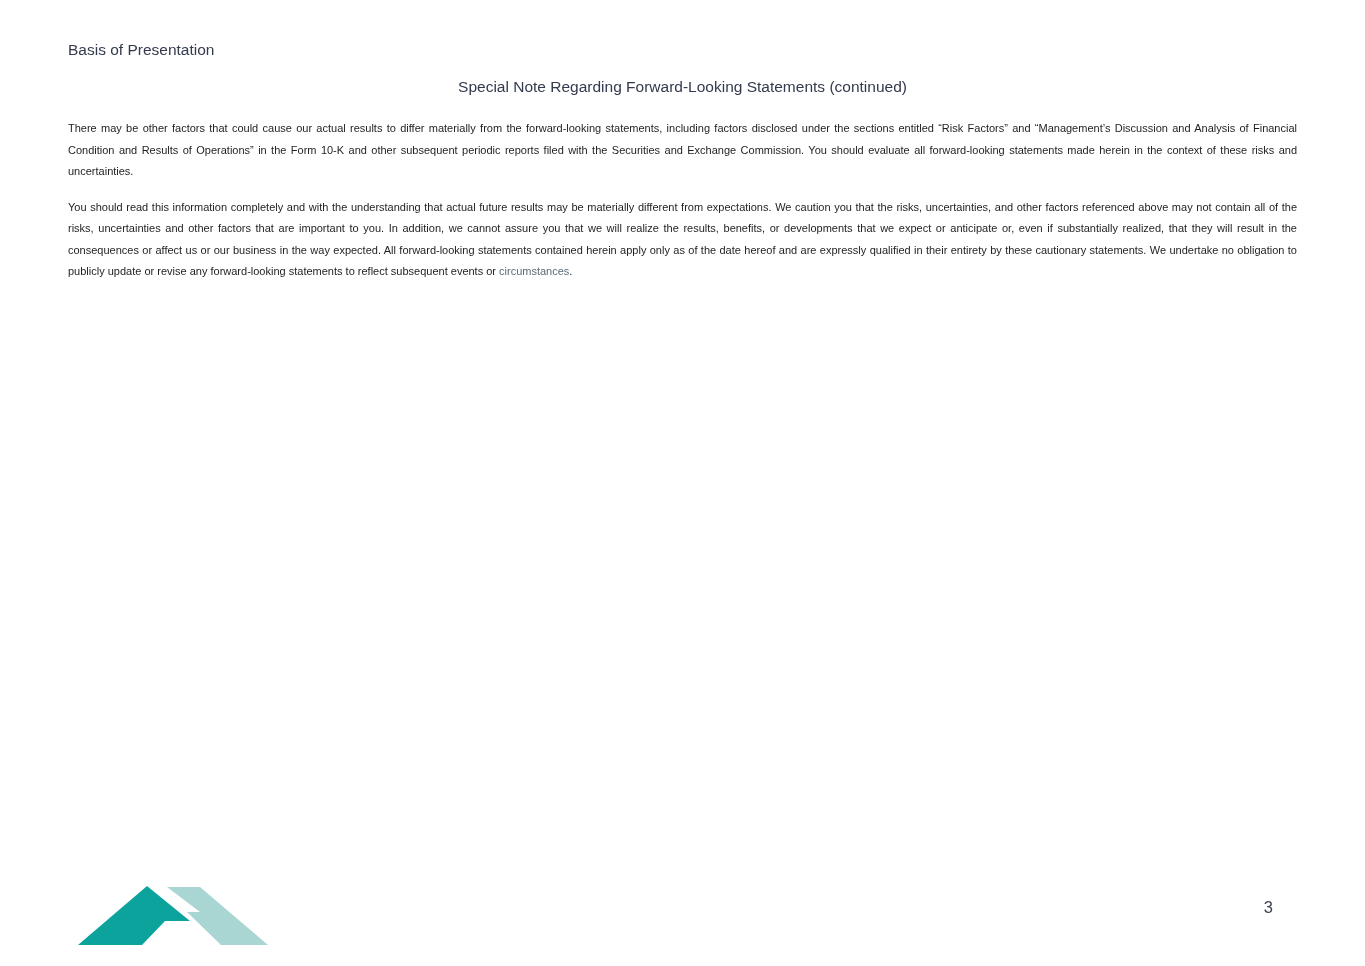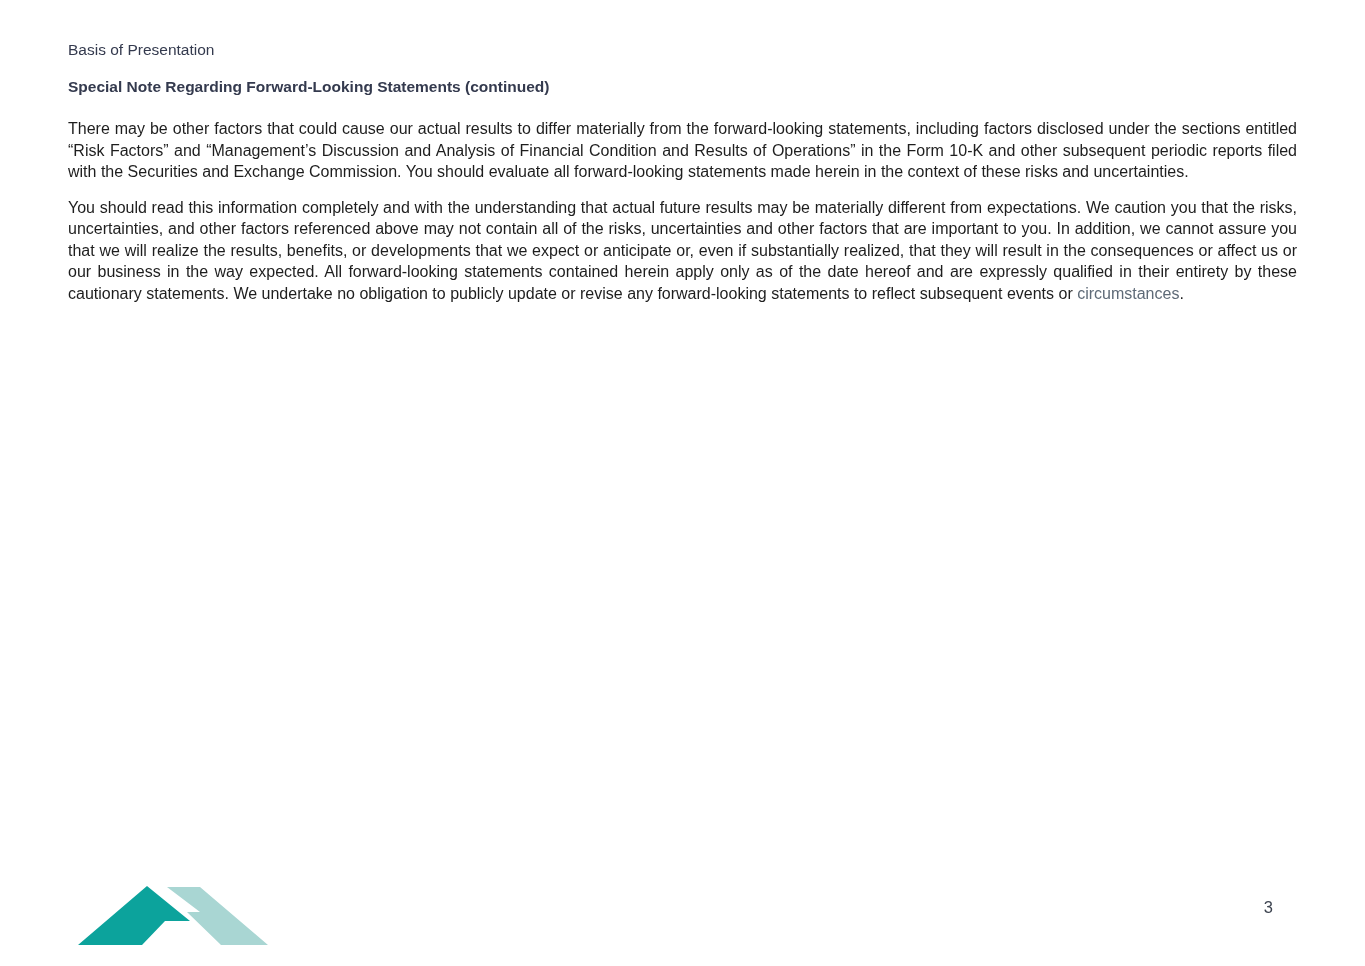--- a/index.html
+++ b/index.html
@@ -28,26 +28,27 @@
   .heading {
     font-size: 15.5px;
     line-height: 16px;
     font-weight: normal;
     color: #343a4e;
     margin: 0 0 21px 0;
   }
   .subheading {
     font-size: 15.5px;
     line-height: 16px;
-    font-weight: bold;
+    font-weight: normal;
     color: #343a4e;
     margin: 0 0 23px 0;
+    text-align: center;
   }
   .bodytext {
-    font-size: 16px;
+    font-size: 11px;
     line-height: 21.5px;
     color: #1e1e1e;
     text-align: justify;
     margin: 0 0 14px 0;
   }
   .muted-word {
     
   }
   .logo {
     position: absolute;

